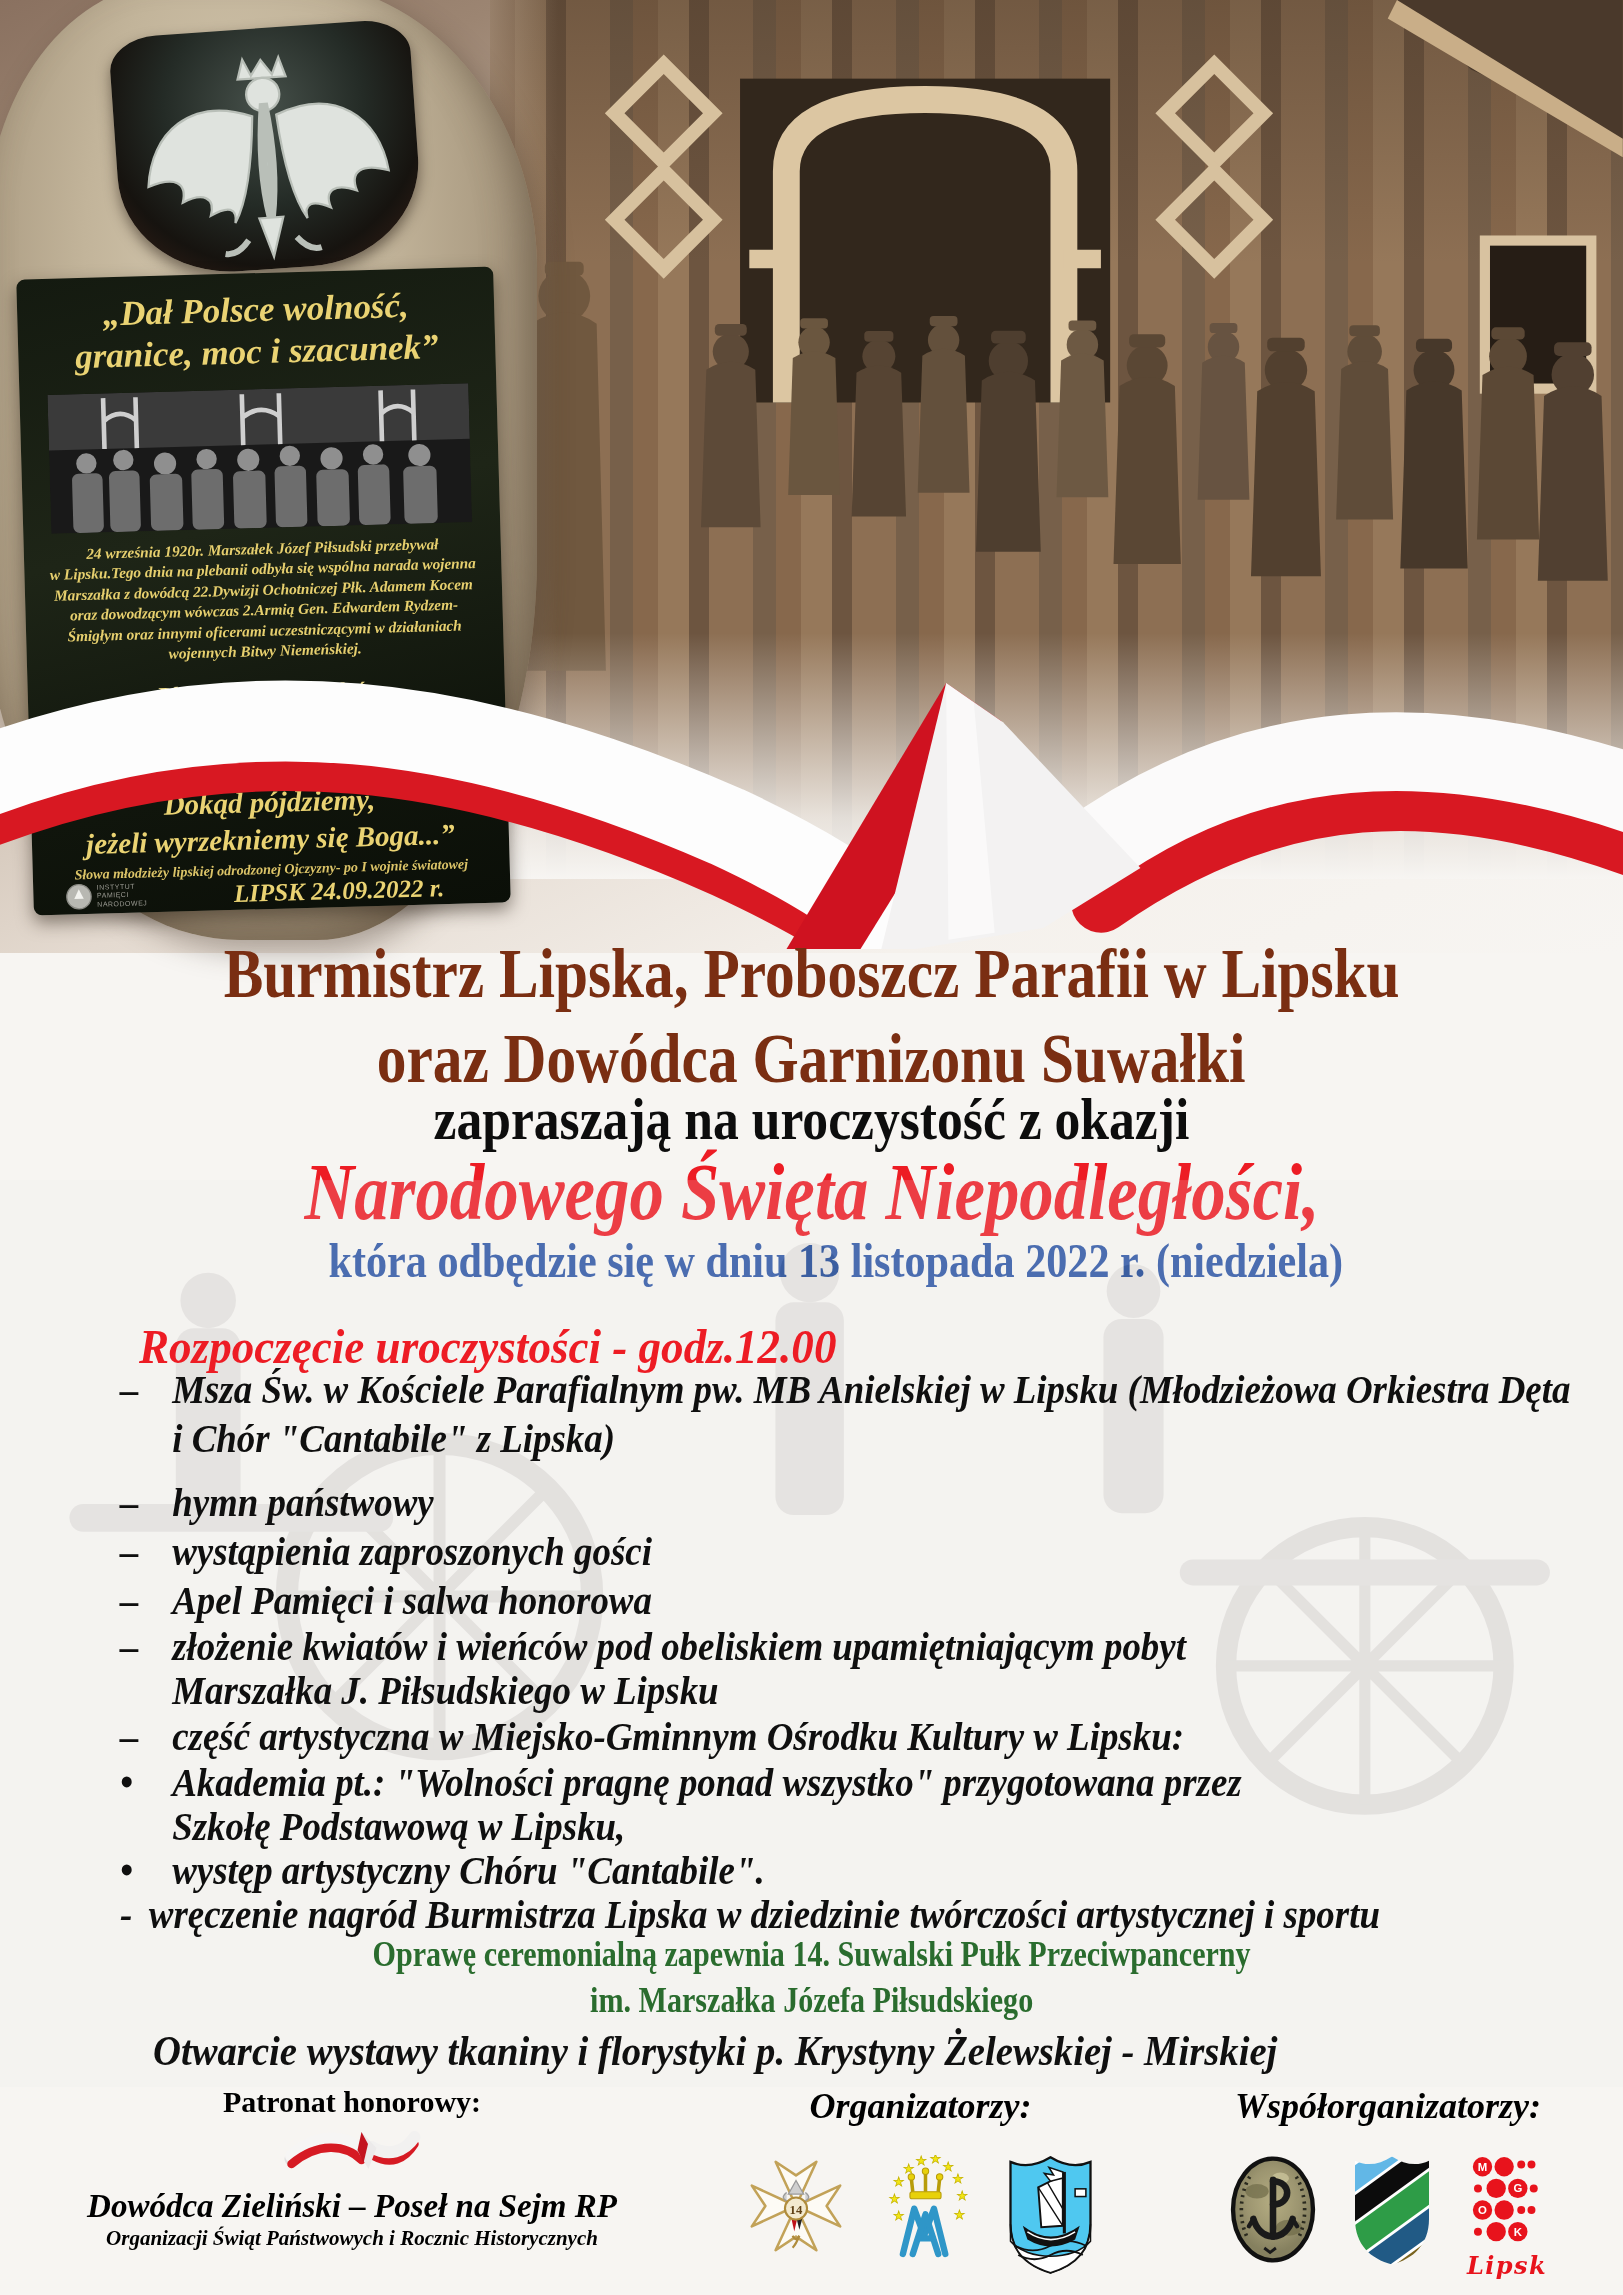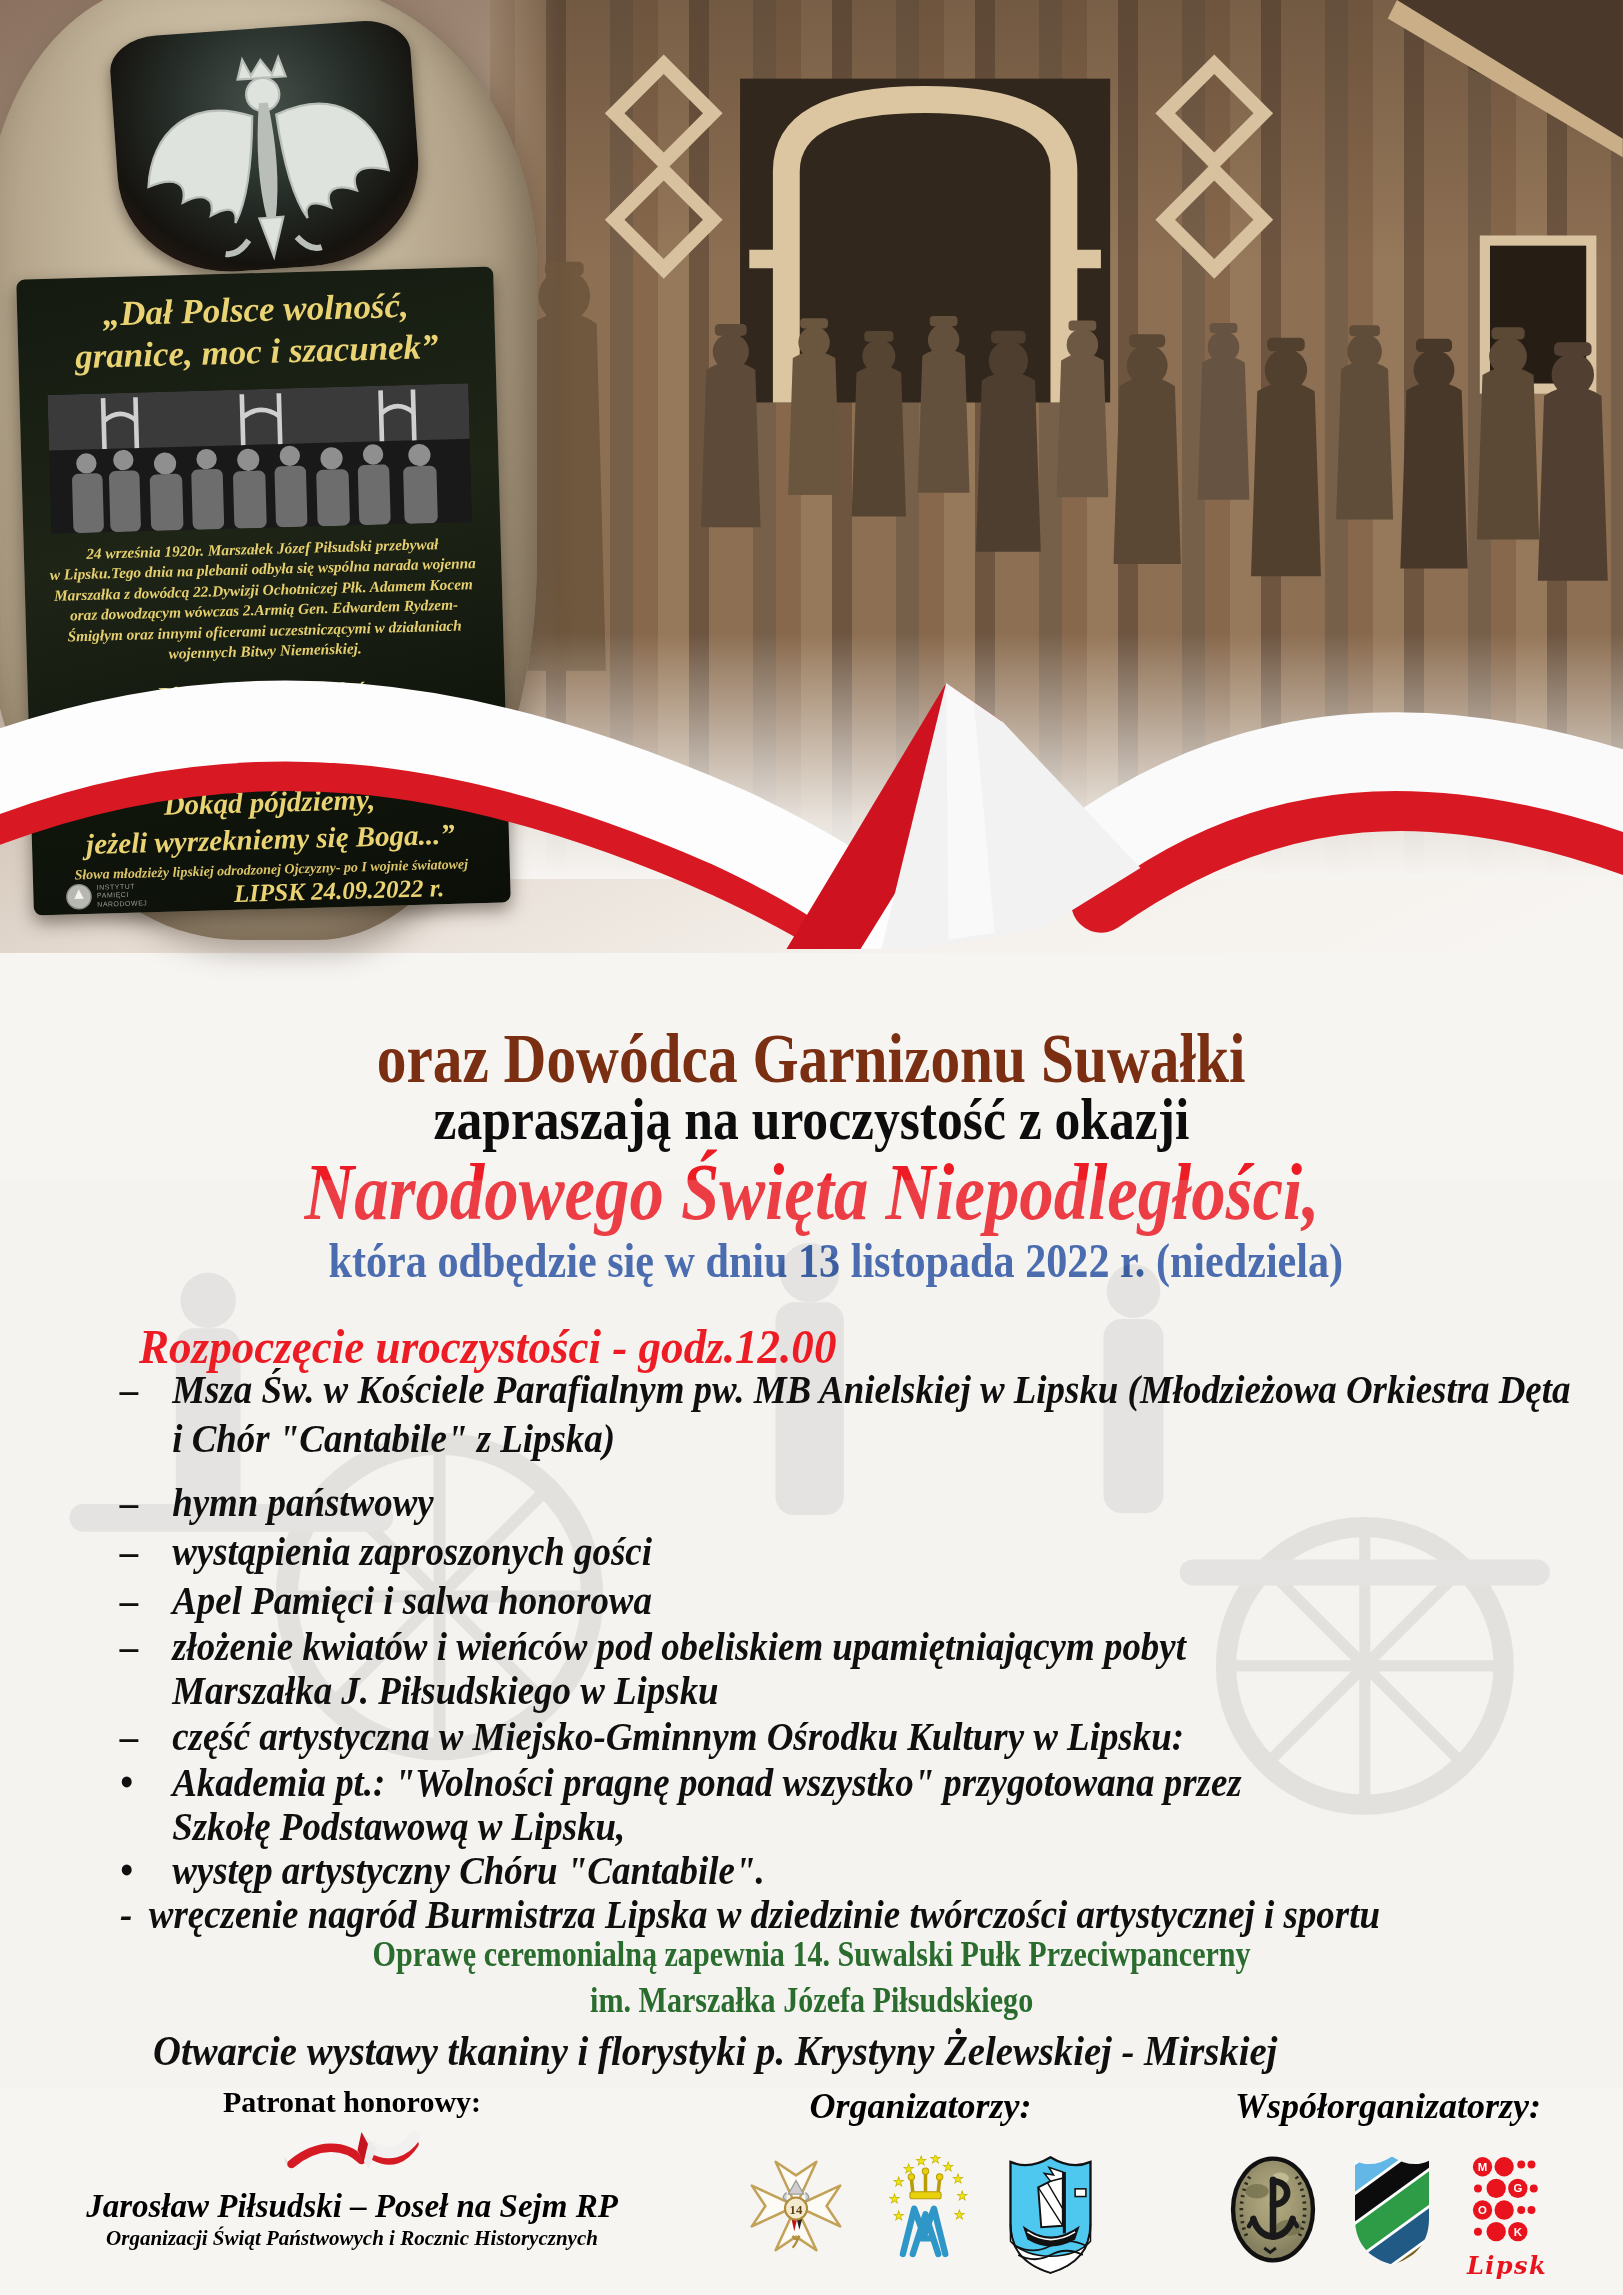--- a/index.html
+++ b/index.html
@@ -209,20 +209,21 @@
   <svg class="ribbon" viewBox="0 0 3508 620">
     <path d="M2380,520 C2750,260 3110,240 3560,410" fill="none" stroke="#d81822" stroke-width="130" stroke-linecap="round"></path>
     <path d="M2340,420 C2700,155 3100,135 3560,295" fill="none" stroke="#fbfafa" stroke-width="170" stroke-linecap="round"></path>
     <path d="M-40,330 C520,115 1020,190 1570,435 C1710,500 1820,560 1880,615" fill="none" stroke="#d81822" stroke-width="150" stroke-linecap="round"></path>
     <path d="M-40,250 C520,40 1020,115 1570,355 C1710,420 1830,490 1905,555" fill="none" stroke="#fdfdfd" stroke-width="175" stroke-linecap="round"></path>
     <polygon points="1700,620 2045,45 2165,128 1860,620" fill="#cf1220"></polygon>
     <polygon points="2045,45 2168,130 2465,445 2255,575 1980,620 1905,620" fill="#f3f2f2"></polygon>
     <polygon points="2045,45 2105,88 2150,585 2050,600" fill="#ffffff" opacity="0.55"></polygon>
   </svg>
 
+  <div class="center hosts" style="top:935px"><span class="cond">Burmistrz Lipska,  Proboszcz Parafii w Lipsku</span></div>
   <div class="center hosts" style="top:1020px"><span class="cond">oraz  Dowódca Garnizonu Suwałki</span></div>
   <div class="center event-title" style="top:1147px"><span class="cond">Narodowego Święta Niepodległości,</span></div>
   <div class="center invite" style="top:1085px"><span class="cond">zapraszają na uroczystość z okazji</span></div>
   <div class="center date-blue" style="top:1232px"><span class="cond">która odbędzie się w dniu 13 listopada 2022 r. (niedziela)</span></div>
 
   <svg class="faded-bg" viewBox="0 0 3508 1960">
     <rect width="3508" height="1960" fill="#e9e9e9"></rect>
     <g stroke="#7e7e7e" fill="none">
       <circle cx="950" cy="900" r="330" stroke-width="48"></circle>
       <path d="M950,570 V1230 M620,900 H1280 M720,670 L1180,1130 M1180,670 L720,1130" stroke-width="26"></path>
@@ -264,21 +265,21 @@
     <div class="title">Patronat honorowy:</div>
     <svg width="139" height="60" viewBox="0 0 260 120">
       <path d="M8,74 C60,28 118,32 150,66" fill="none" stroke="#d9d9d9" stroke-width="28" stroke-linecap="round" opacity="0.7" transform="translate(0,6)"></path>
       <path d="M8,74 C60,28 118,32 150,66" fill="none" stroke="#f6f5f4" stroke-width="26" stroke-linecap="round"></path>
       <path d="M8,90 C60,46 116,50 148,82" fill="none" stroke="#d61a23" stroke-width="17" stroke-linecap="round"></path>
       <path d="M172,74 C206,92 234,82 254,50" fill="none" stroke="#d61a23" stroke-width="17" stroke-linecap="round"></path>
       <path d="M168,56 C202,76 234,66 254,36" fill="none" stroke="#f2f1f0" stroke-width="24" stroke-linecap="round"></path>
       <polygon points="148,26 178,58 162,100 140,64" fill="#eceaea"></polygon>
       <polygon points="148,26 161,50 152,88 140,62" fill="#c31420"></polygon>
     </svg>
-    <div class="name">Jarosław Piłsudski – Poseł na Sejm RP</div>
+    <div class="name">Dowódca Zieliński – Poseł na Sejm RP</div>
     <div class="sub">Organizacji Świąt Państwowych  i Rocznic Historycznych</div>
   </div>
 
   <div class="f-col f-org">
     <div class="f-label">Organizatorzy:</div>
     <div class="logo-row">
       <svg width="102" height="102" viewBox="0 0 120 120">
         <g fill="#fdfbf5" stroke="#c2a258" stroke-width="3" stroke-linejoin="round">
           <path d="M60,60 L36,8 L60,24 L84,8 Z"></path>
           <path d="M60,60 L36,112 L60,96 L84,112 Z"></path>

